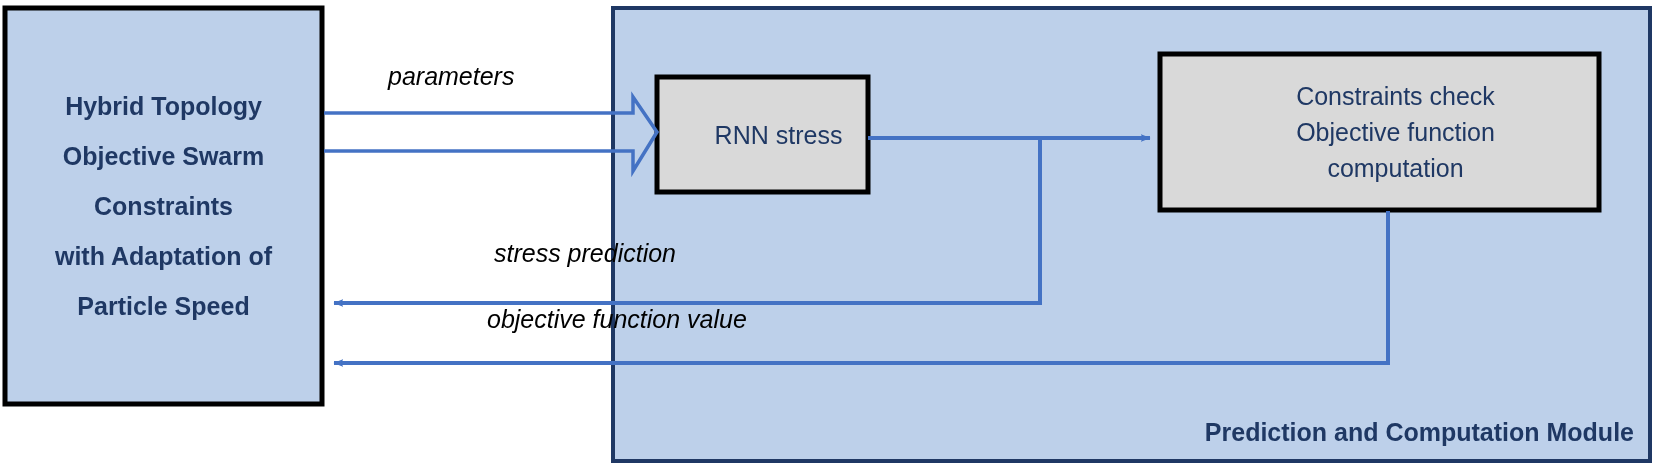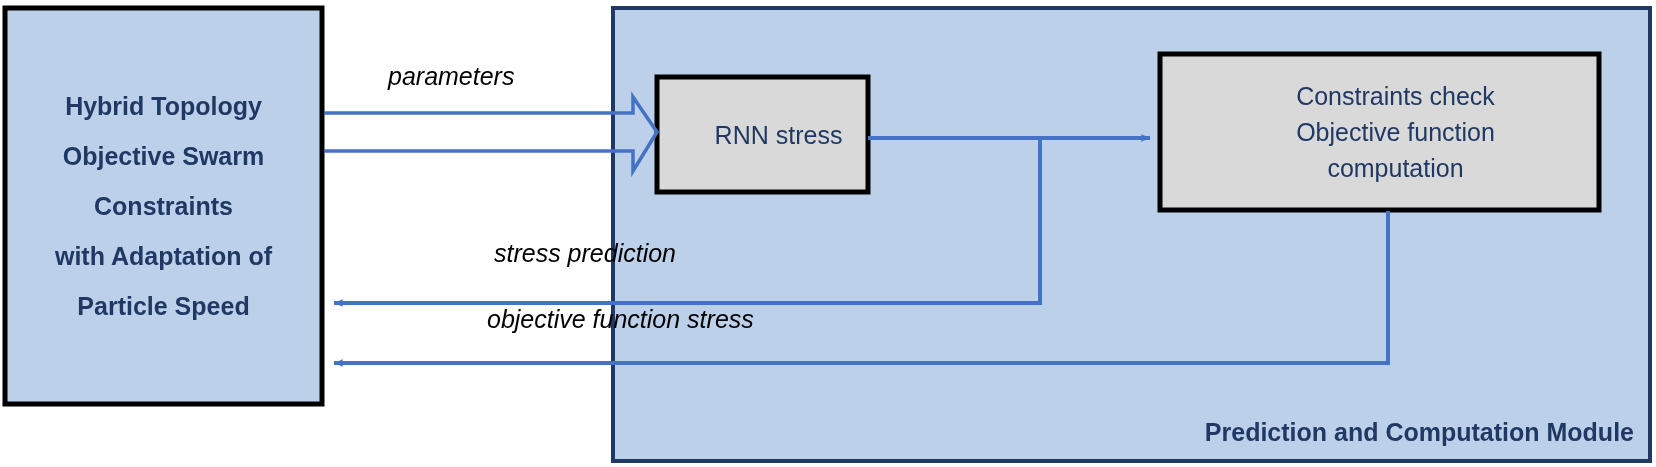--- a/index.html
+++ b/index.html
@@ -142,15 +142,15 @@
       <div>computation</div>
     </div>
   </div>
 
   <div id="module-caption">Prediction and Computation Module</div>
 
   <div class="edge-label" id="label-parameters">parameters</div>
 
   <div class="edge-label" id="label-stress-prediction">stress prediction</div>
 
-  <div class="edge-label" id="label-objective-function-value">objective function stress</div>
+  <div class="edge-label" id="label-objective-function-value">objective function value</div>
 
 </div>
 
 </body></html>

